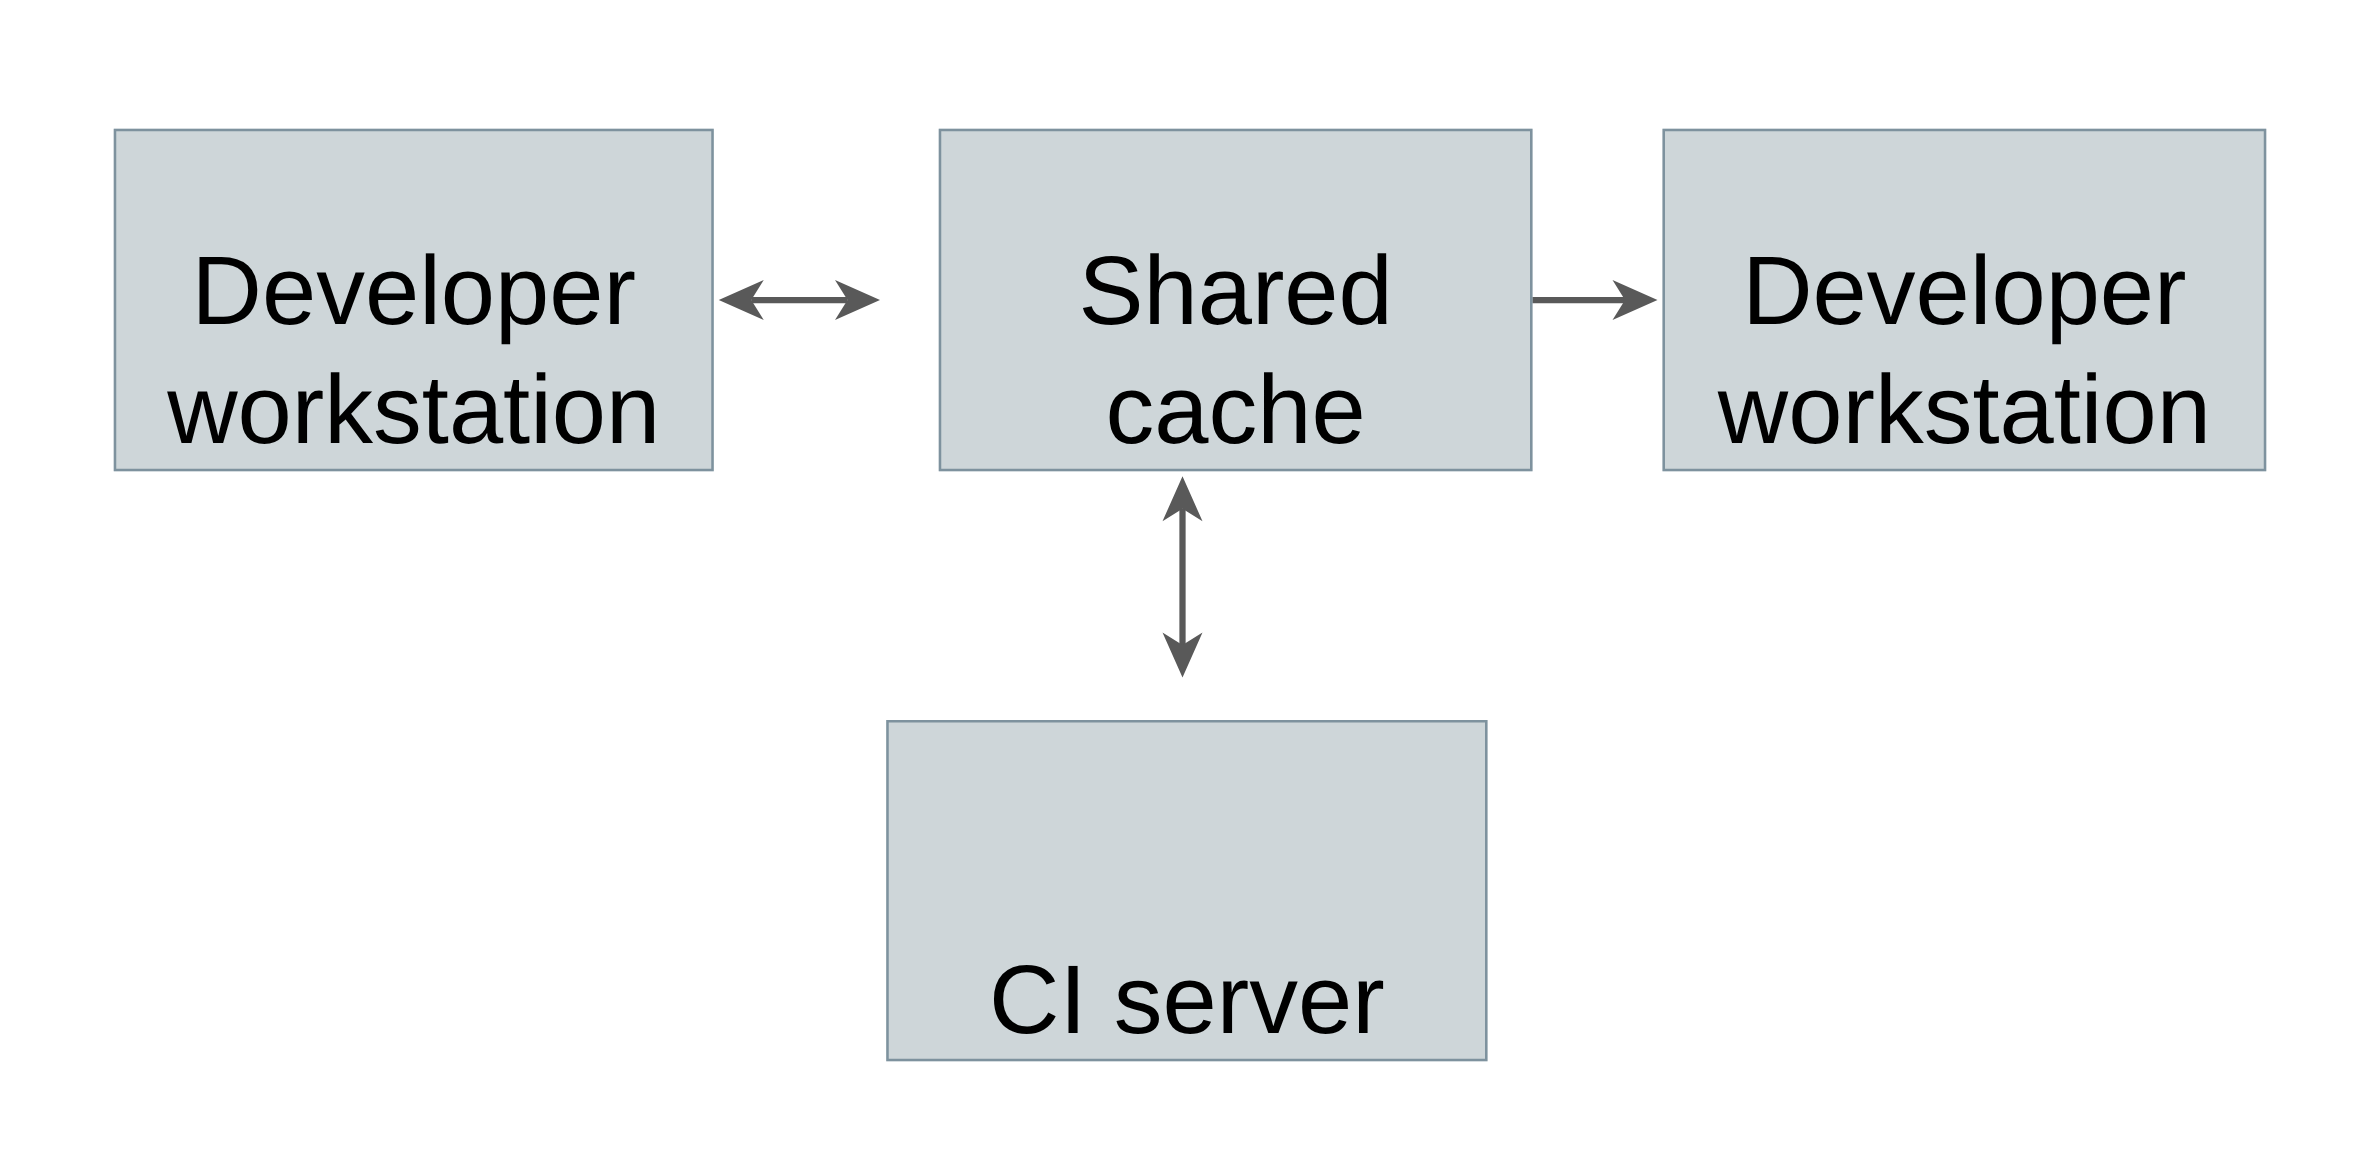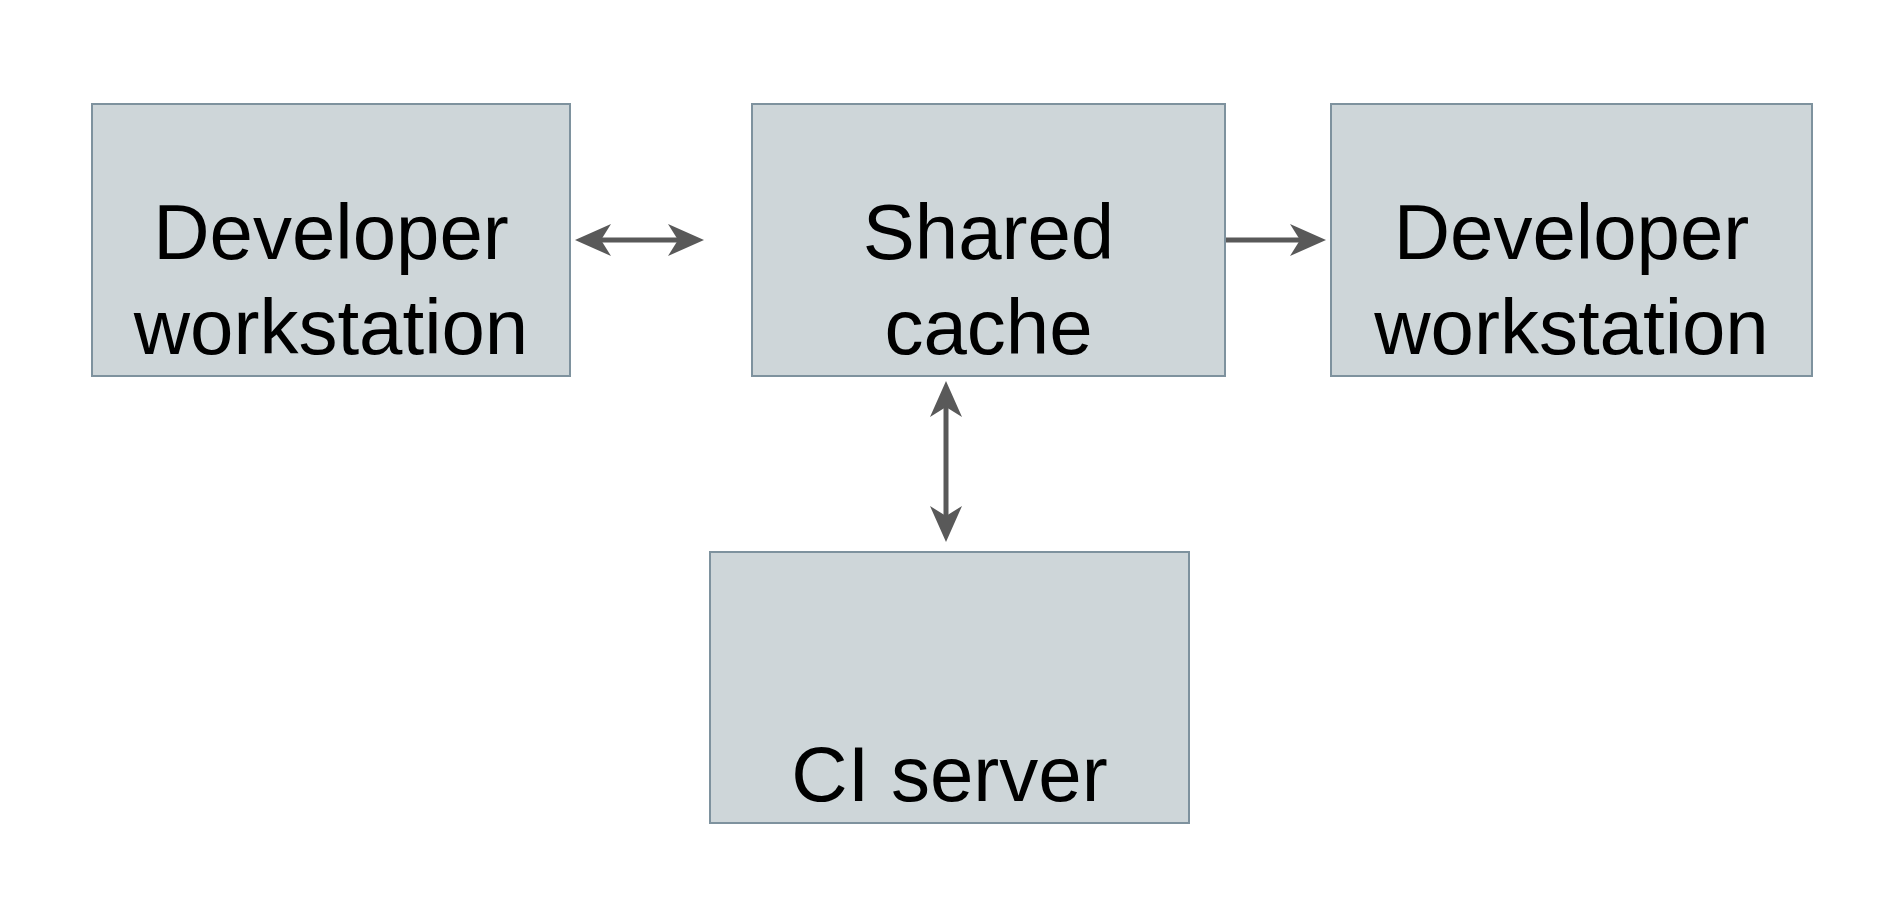--- a/index.html
+++ b/index.html
@@ -45,21 +45,21 @@
   .node .label {
     color: var(--text-color, #000000);
     font-size: 78px;
     line-height: 1.22;
     max-width: 420px;
     letter-spacing: 0px;
   }
   .node-dev-left   { left: 91px;   top: 103px; width: 480px; height: 274px; }
   .node-shared     { left: 707px;  top: 103px; width: 475px; height: 274px; margin-left: 44px; }
   .node-dev-right  { left: 1330px; top: 103px; width: 483px; height: 274px; }
-  .node-ci         { left: 709px;  top: 551px; width: 481px; height: 273px; }
+  .node-ci         { left: 709px;  top: 576px; width: 481px; height: 273px; }
 </style>
 </head>
 <body>
 
 <div class="canvas">
 
   <svg class="arrows-layer" viewBox="0 0 1900 922">
 
     <g>
       <line class="shaft" x1="601" y1="240" x2="678" y2="240"></line>

